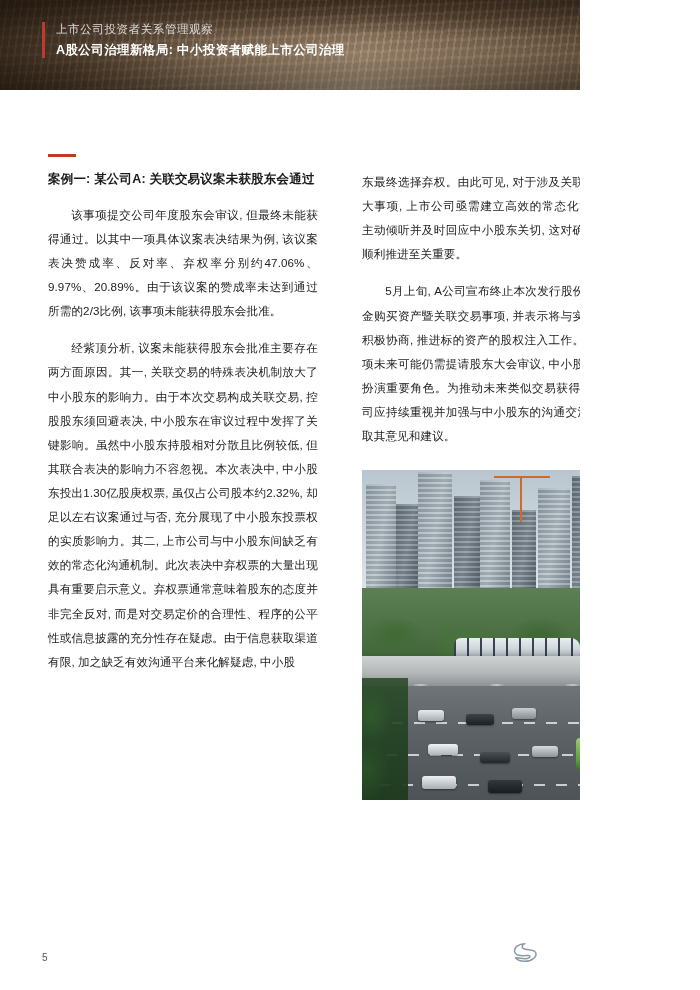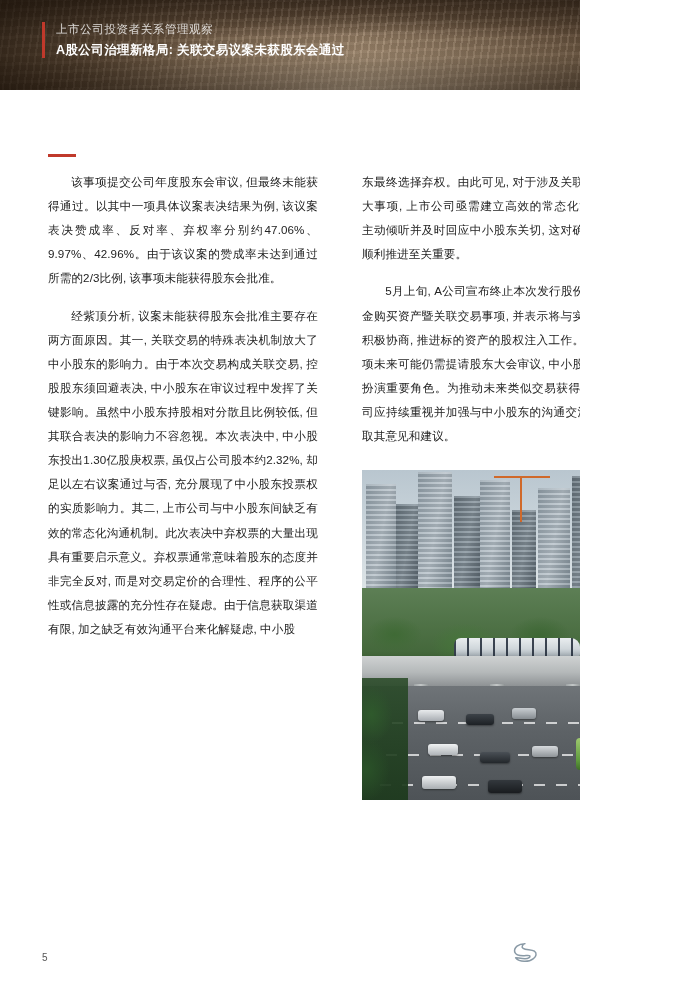--- a/index.html
+++ b/index.html
@@ -265,28 +265,29 @@
 </head>
 <body>
 
 <div class="page">
 
   <div class="header">
     <div class="header-photo"></div>
     <div class="header-vignette"></div>
     <div class="header-rule"></div>
     <div class="header-kicker">上市公司投资者关系管理观察</div>
-    <div class="header-title">A股公司治理新格局: 关联交易议案未获股东会通过</div>
+    <div class="header-title">A股公司治理新格局: 中小投资者赋能上市公司治理</div>
     <div class="header-date">2025年9月</div>
   </div>
 
   <div class="heading-rule"></div>
 
   <div class="col col-left">
-    <p class="body">该事项提交公司年度股东会审议, 但最终未能获得通过。以其中一项具体议案表决结果为例, 该议案表决赞成率、反对率、弃权率分别约47.06%、9.97%、42.96%。由于该议案的赞成率未达到通过所需的2/3比例, 该事项未能获得股东会批准。</p>
+    <div class="case-title">案例一: 某公司A: 关联交易议案未获股东会通过</div>
+    <p class="body">该事项提交公司年度股东会审议, 但最终未能获得通过。以其中一项具体议案表决结果为例, 该议案表决赞成率、反对率、弃权率分别约47.06%、9.97%、20.89%。由于该议案的赞成率未达到通过所需的2/3比例, 该事项未能获得股东会批准。</p>
     <p class="body">经紫顶分析, 议案未能获得股东会批准主要存在两方面原因。其一, 关联交易的特殊表决机制放大了中小股东的影响力。由于本次交易构成关联交易, 控股股东须回避表决, 中小股东在审议过程中发挥了关键影响。虽然中小股东持股相对分散且比例较低, 但其联合表决的影响力不容忽视。本次表决中, 中小股东投出1.30亿股庚权票, 虽仅占公司股本约2.32%, 却足以左右议案通过与否, 充分展现了中小股东投票权的实质影响力。其二, 上市公司与中小股东间缺乏有效的常态化沟通机制。此次表决中弃权票的大量出现具有重要启示意义。弃权票通常意味着股东的态度并非完全反对, 而是对交易定价的合理性、程序的公平性或信息披露的充分性存在疑虑。由于信息获取渠道有限, 加之缺乏有效沟通平台来化解疑虑, 中小股</p>
   </div>
 
   <div class="col col-right">
     <p class="body noindent">东最终选择弃权。由此可见, 对于涉及关联交易的重大事项, 上市公司亟需建立高效的常态化沟通机制, 主动倾听并及时回应中小股东关切, 这对确保决策的顺利推进至关重要。</p>
     <p class="body">5月上旬, A公司宣布终止本次发行股份及支付现金购买资产暨关联交易事项, 并表示将与实际控制人积极协商, 推进标的资产的股权注入工作。鉴于该事项未来可能仍需提请股东大会审议, 中小股东将继续扮演重要角色。为推动未来类似交易获得通过, A公司应持续重视并加强与中小股东的沟通交流, 充分听取其意见和建议。</p>
 
     <div class="photo">
       <div class="sky"></div>
 

